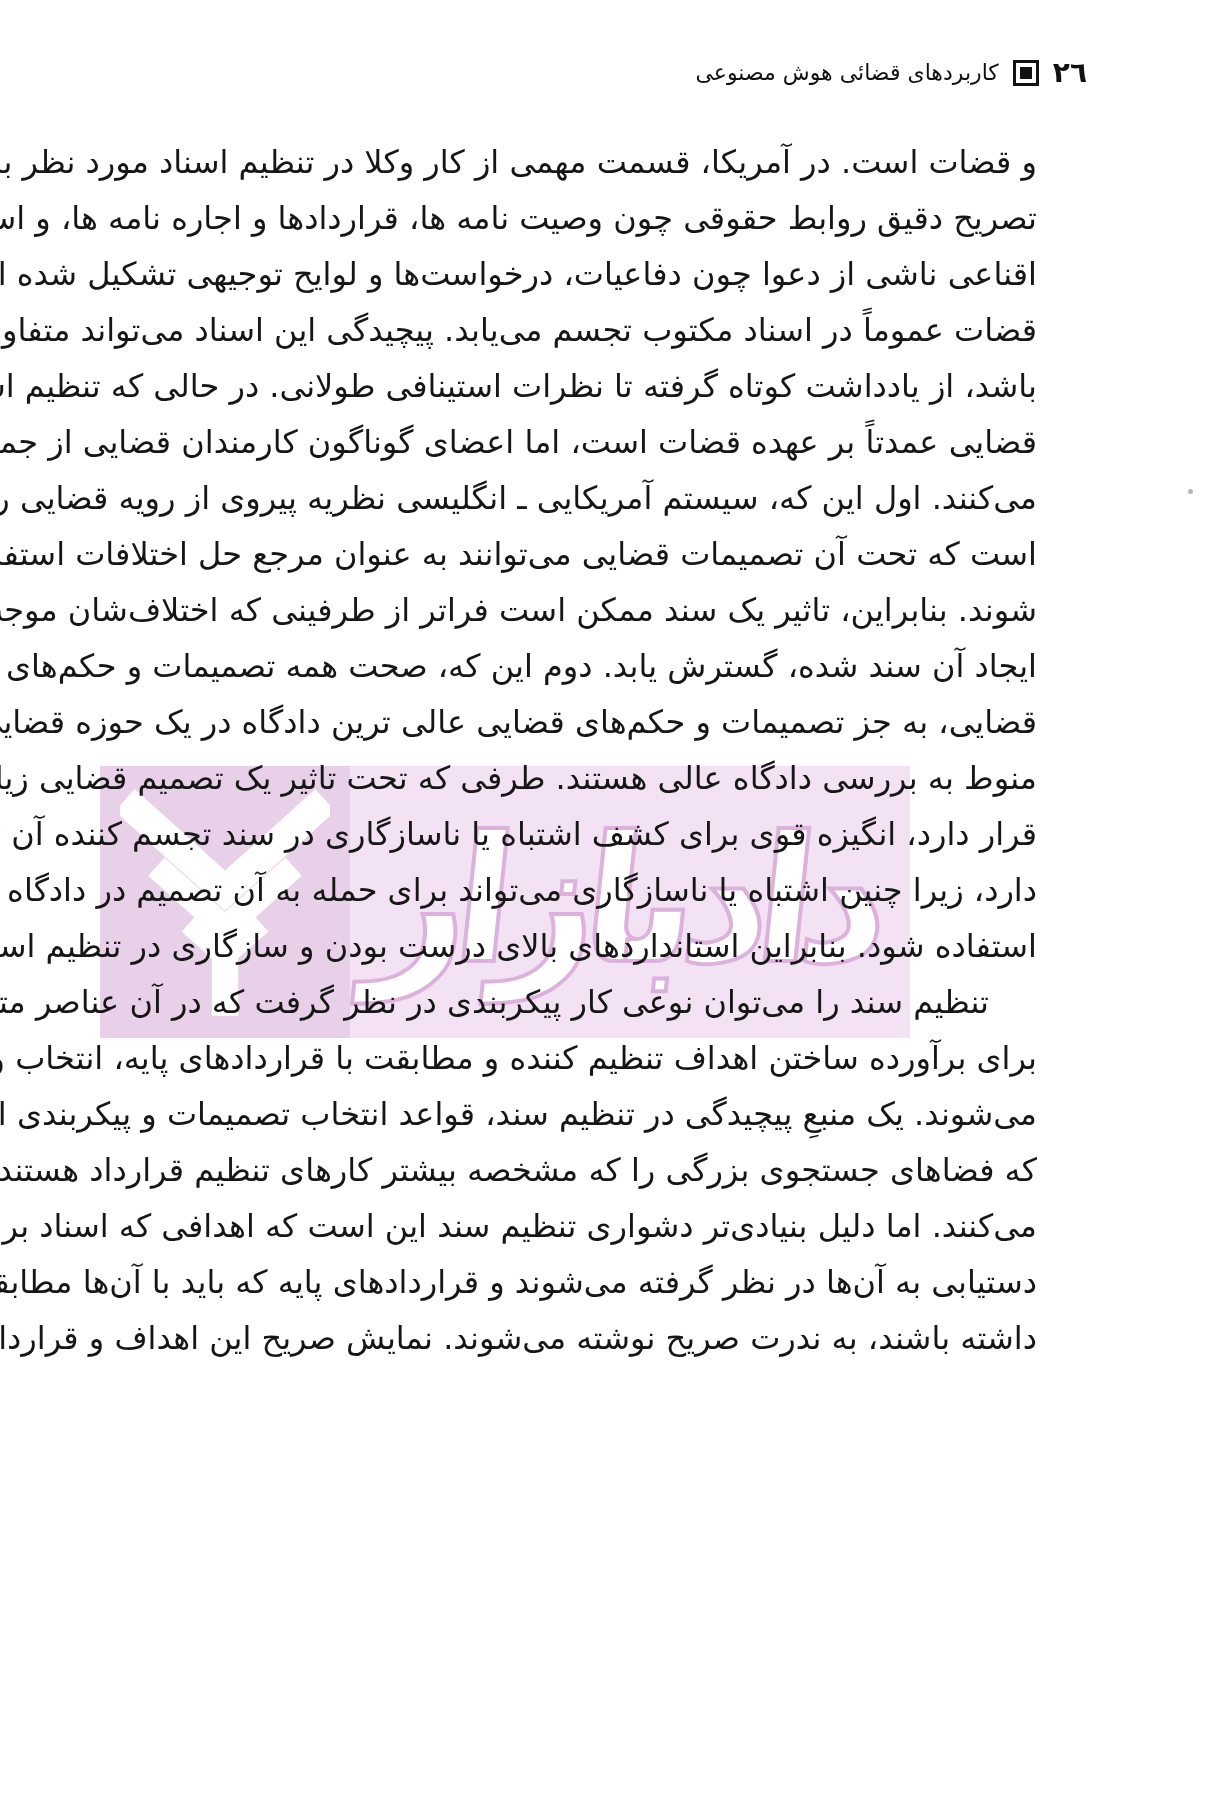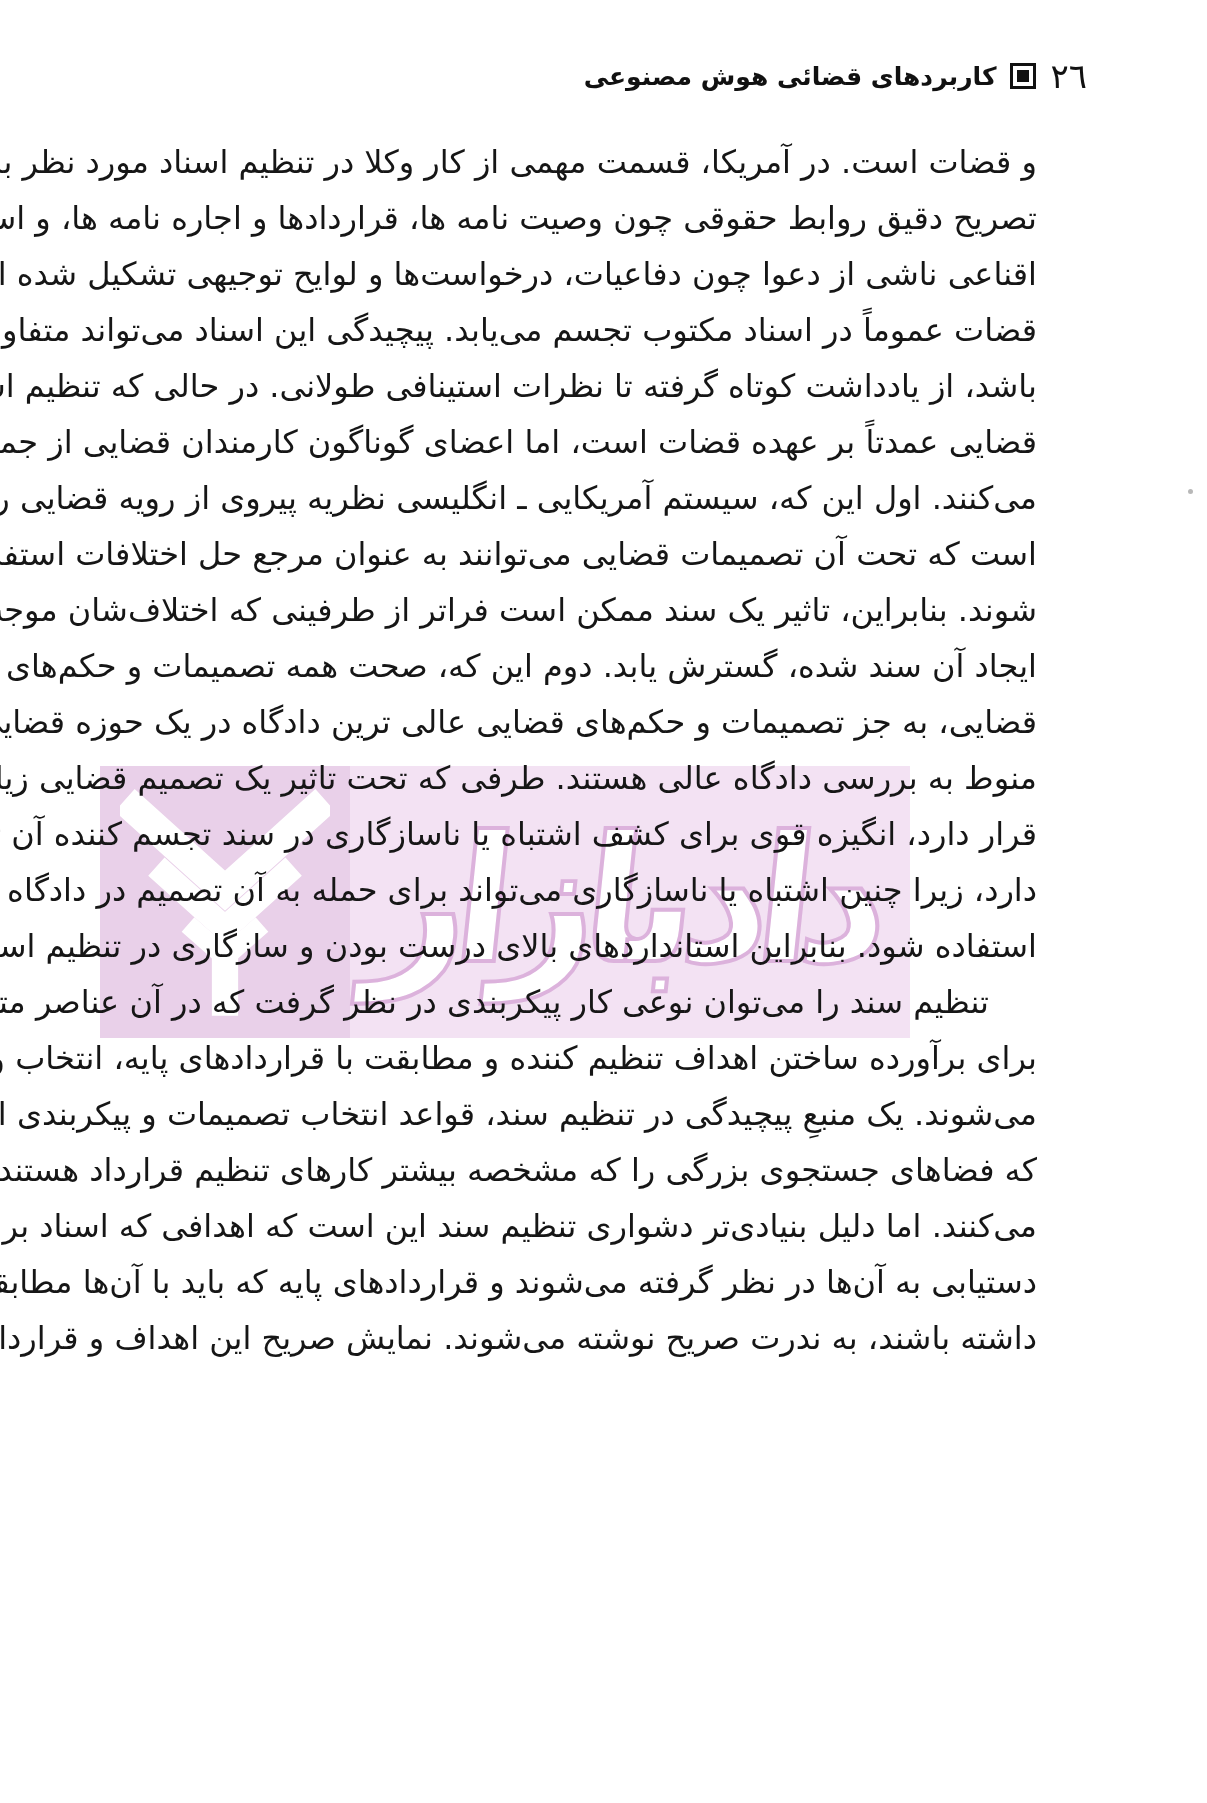--- a/index.html
+++ b/index.html
@@ -13,34 +13,34 @@
   }
   
   .header{
     position:absolute; top:56px; right:120px;
     display:flex; align-items:center; gap:14px;
     direction:rtl;
     color:#111;
     z-index:2;
   }
   .page-number{
-    font-size:34px; font-weight:normal; letter-spacing:1px;
+    font-size:28px; font-weight:bold; letter-spacing:1px;
   }
   .sq{
     width:20px;height:20px;
     border:3px solid #111;
     position:relative; flex:0 0 auto;
   }
   .sq::after{
     content:"";
     position:absolute; left:4px; top:4px;
     width:12px;height:12px; background:#111;
   }
   .chapter-title{
-    font-size:25px; font-weight:bold; white-space:nowrap;
+    font-size:22px; font-weight:normal; white-space:nowrap;
   }
   
   .watermark{
     position:absolute; left:100px; top:766px;
     width:810px; height:272px;
     z-index:0;
   }
   .wm-bg{
     position:absolute; inset:0;
     background:#f3e2f3;

